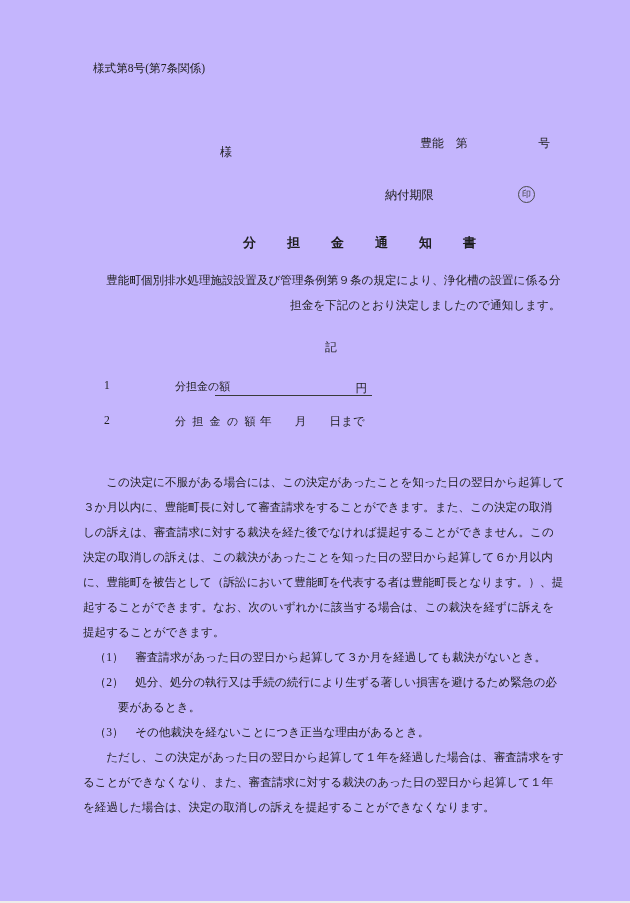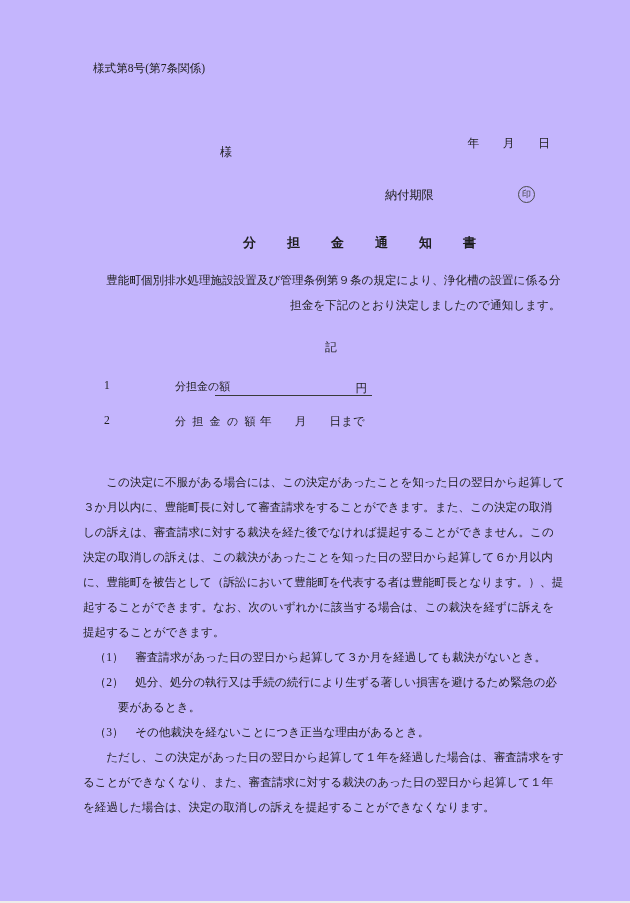--- a/index.html
+++ b/index.html
@@ -54,21 +54,21 @@
   .appeal{left:83px;top:470px;margin:0;white-space:pre;}
 </style>
 </head>
 <body>
 
 <div class="page">
 
   <div class="abs form-number">様式第8号(第7条関係)</div>
 
   <div class="abs ref-block">
-    <div>年　　月　　日</div>
+    <div>豊能　第　　　　　　号</div>
   </div>
 
   <div class="abs addressee">様</div>
 
   <div class="abs sender-line">
     <span>納付期限</span>
     <span class="seal"><span>印</span></span>
   </div>
 
   <h1 class="abs doc-title">分担金通知書</h1>

